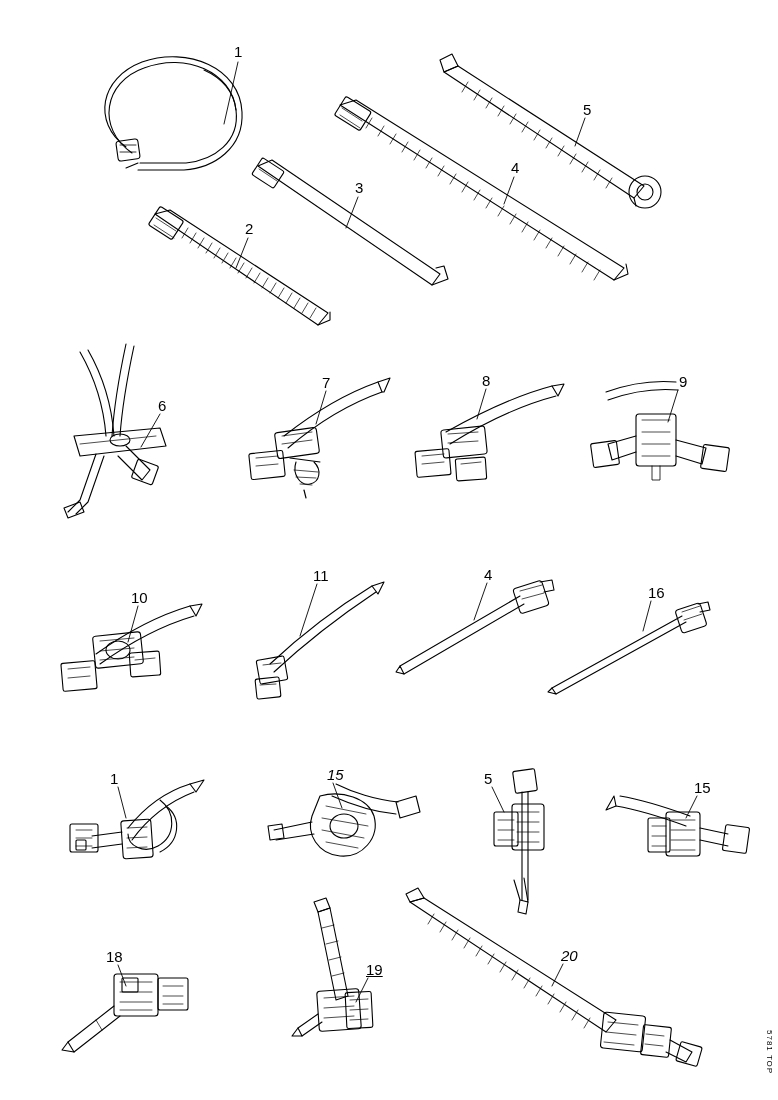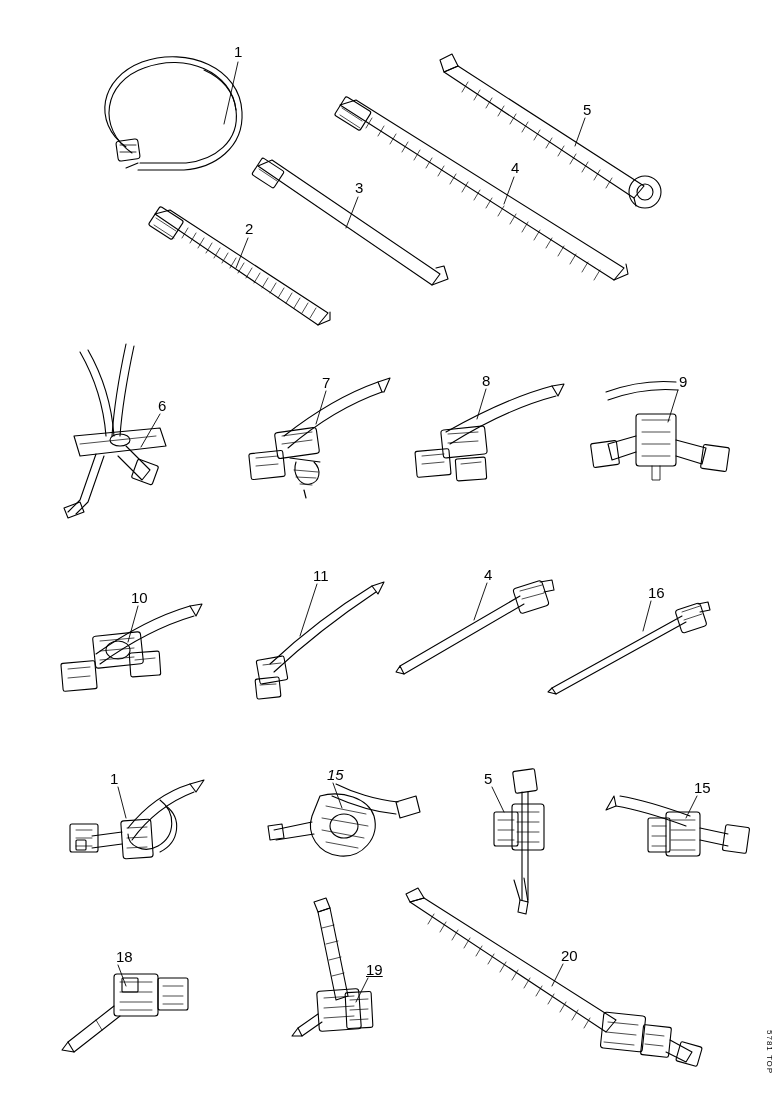--- a/index.html
+++ b/index.html
@@ -386,19 +386,19 @@
   <div class="callout" style="left:482px; top:373px;">8</div>
   <div class="callout" style="left:679px; top:374px;">9</div>
   <div class="callout" style="left:131px; top:590px;">10</div>
   <div class="callout" style="left:313px; top:568px;">11</div>
   <div class="callout" style="left:484px; top:567px;">4</div>
   <div class="callout" style="left:648px; top:585px;">16</div>
   <div class="callout" style="left:110px; top:771px;">1</div>
   <div class="callout" style="left:327px; top:767px;font-style:italic;">15</div>
   <div class="callout" style="left:484px; top:771px;">5</div>
   <div class="callout" style="left:694px; top:780px;">15</div>
-  <div class="callout" style="left:116px; top:949px;">18</div>
+  <div class="callout" style="left:106px; top:949px;">18</div>
   <div class="callout" style="left:366px; top:962px;text-decoration:underline;">19</div>
-  <div class="callout" style="left:561px; top:948px;">20</div>
+  <div class="callout" style="left:561px; top:948px;font-style:italic;">20</div>
 
   <div class="corner-code">5781 TOP</div>
 
 </div>
 
 </body></html>

